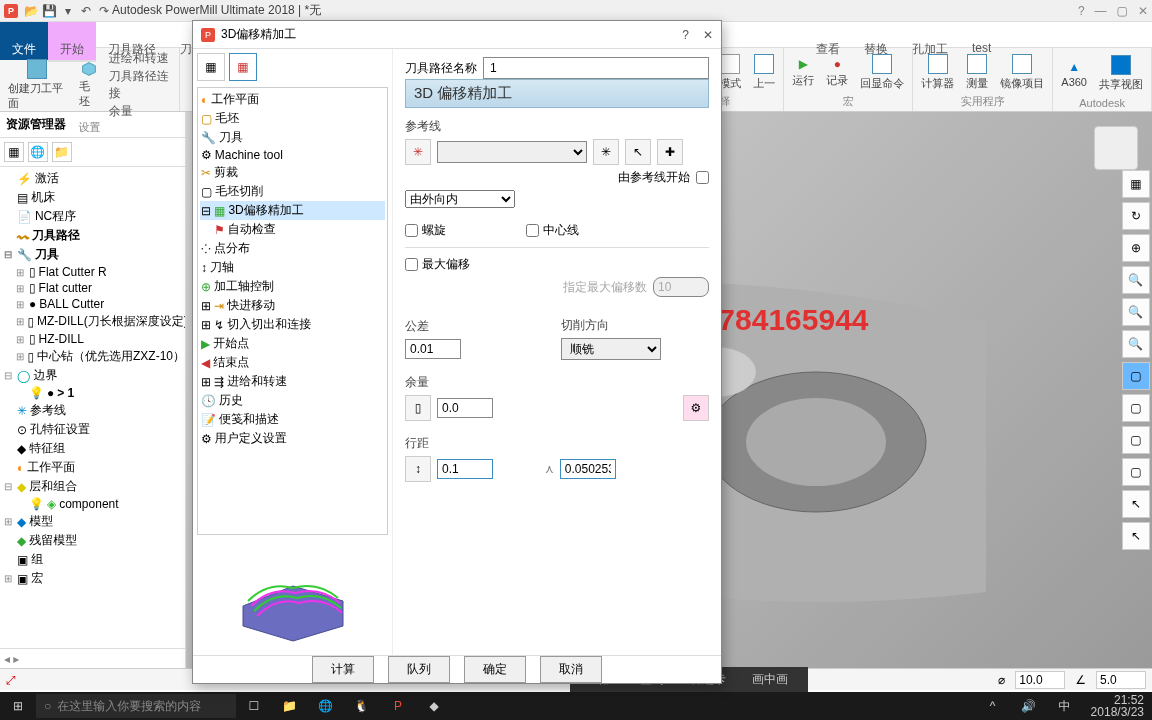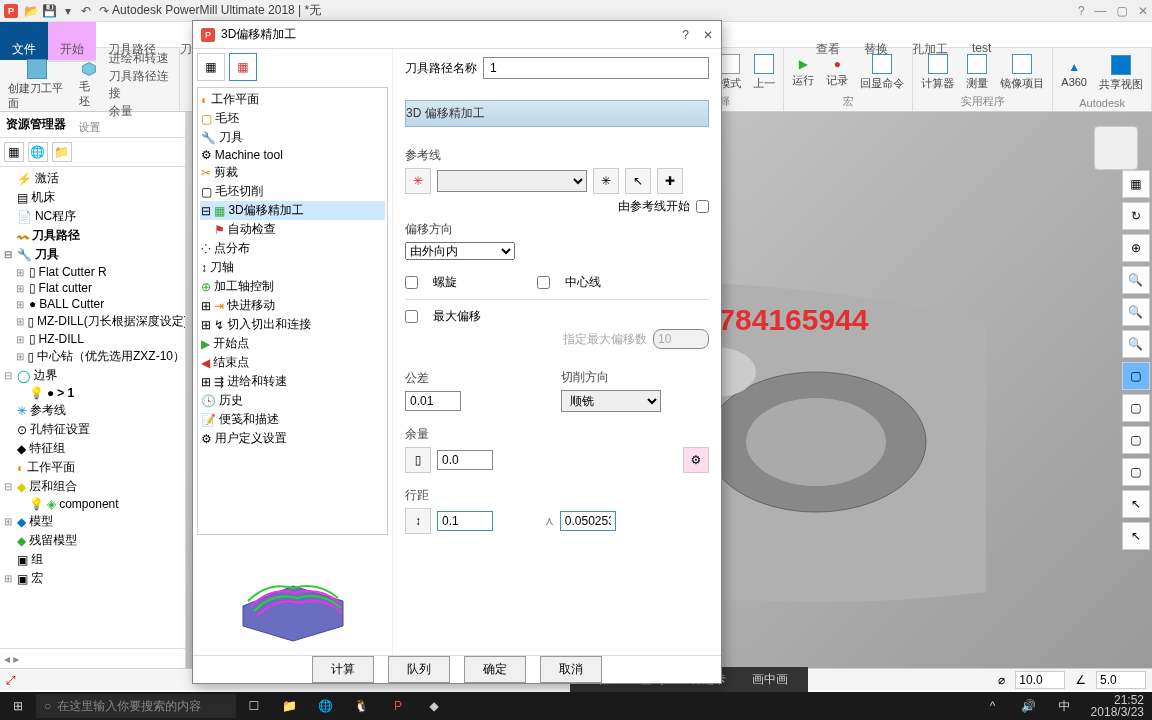--- a/index.html
+++ b/index.html
@@ -56,29 +56,29 @@
 .dlg-left{width:200px;border-right:1px solid #eee;padding:4px;display:flex;flex-direction:column}
 .dlg-left .toprow{display:flex;gap:4px;margin-bottom:6px}
 .dlg-left .toprow .b{width:28px;height:28px;border:1px solid #ccc;display:flex;align-items:center;justify-content:center}
 .dlg-tree{flex:1;border:1px solid #ccc;overflow:auto;padding:2px}
 .dlg-tree .nd{display:flex;align-items:center;padding:1px;gap:3px}
 .dlg-tree .nd.l1{padding-left:14px}
 .dlg-tree .nd.sel{background:#cde8ff}
 .dlg-preview{height:110px;display:flex;align-items:center;justify-content:center;margin-top:6px}
 .dlg-preview svg{width:140px;height:100px}
 .dlg-right{flex:1;padding:8px 12px}
-.namerow{display:flex;align-items:center;gap:6px;margin-bottom:21px}
+.namerow{display:flex;align-items:center;gap:6px;margin-bottom:0}
 .namerow input{flex:1;border:1px solid #888;padding:3px 6px}
-.dlg-header{background:linear-gradient(#d6e8f3,#bcd8ea);border:1px solid #8fb7cf;padding:4px 0;font-size:12px;color:#333;margin-bottom:20px}
+.dlg-header{background:linear-gradient(#d6e8f3,#bcd8ea);border:1px solid #8fb7cf;padding:4px 8px;font-size:15px;color:#333;margin-bottom:10px}
 .fs-lbl{color:#444;margin:6px 0 4px 0}
 .row{display:flex;align-items:center;gap:6px;margin:4px 0}
 .row .ib{width:26px;height:26px;border:1px solid #ccc;display:flex;align-items:center;justify-content:center;background:#f5f5f5}
 .row select,.row input[type=text]{border:1px solid #888;padding:2px 4px}
 .row input[type=text]{width:56px}
-.chk{display:flex;align-items:center;gap:15px}
+.chk{display:flex;align-items:center;gap:4px}
 .dlg-foot{height:28px;border-top:1px solid #ddd;display:flex;align-items:center;justify-content:center;gap:14px}
 .dlg-foot button{padding:4px 18px;border:1px solid #999;background:#f0f0f0}
 .ic-cube3d{width:16px;height:16px}
 .minitab{position:absolute;bottom:28px;left:570px;display:flex;gap:6px;background:#333;color:#ccc;padding:4px 10px;font-size:11px}
 .minitab span{padding:0 10px}
 </style>
 </head>
 <body>
 
 <div class="titlebar">
@@ -488,21 +488,20 @@
         <select style="width:150px"><option></option></select>
         <div class="ib">✳</div>
         <div class="ib">↖</div>
         <div class="ib">✚</div>
       </div>
       <div class="row" style="justify-content:flex-end">
         <span>由参考线开始</span>
         <input type="checkbox" style="">
       </div>
 
-      <div class="fs-lbl">偏移方向</div>
       <select style="width:110px"><option>由外向内</option></select>
 
       <div class="row" style="margin-top:14px;gap:80px">
         <label class="chk">
             <input type="checkbox" style="">
             <span>螺旋</span>
           </label>
         <label class="chk">
             <input type="checkbox" style="">
             <span>中心线</span>

